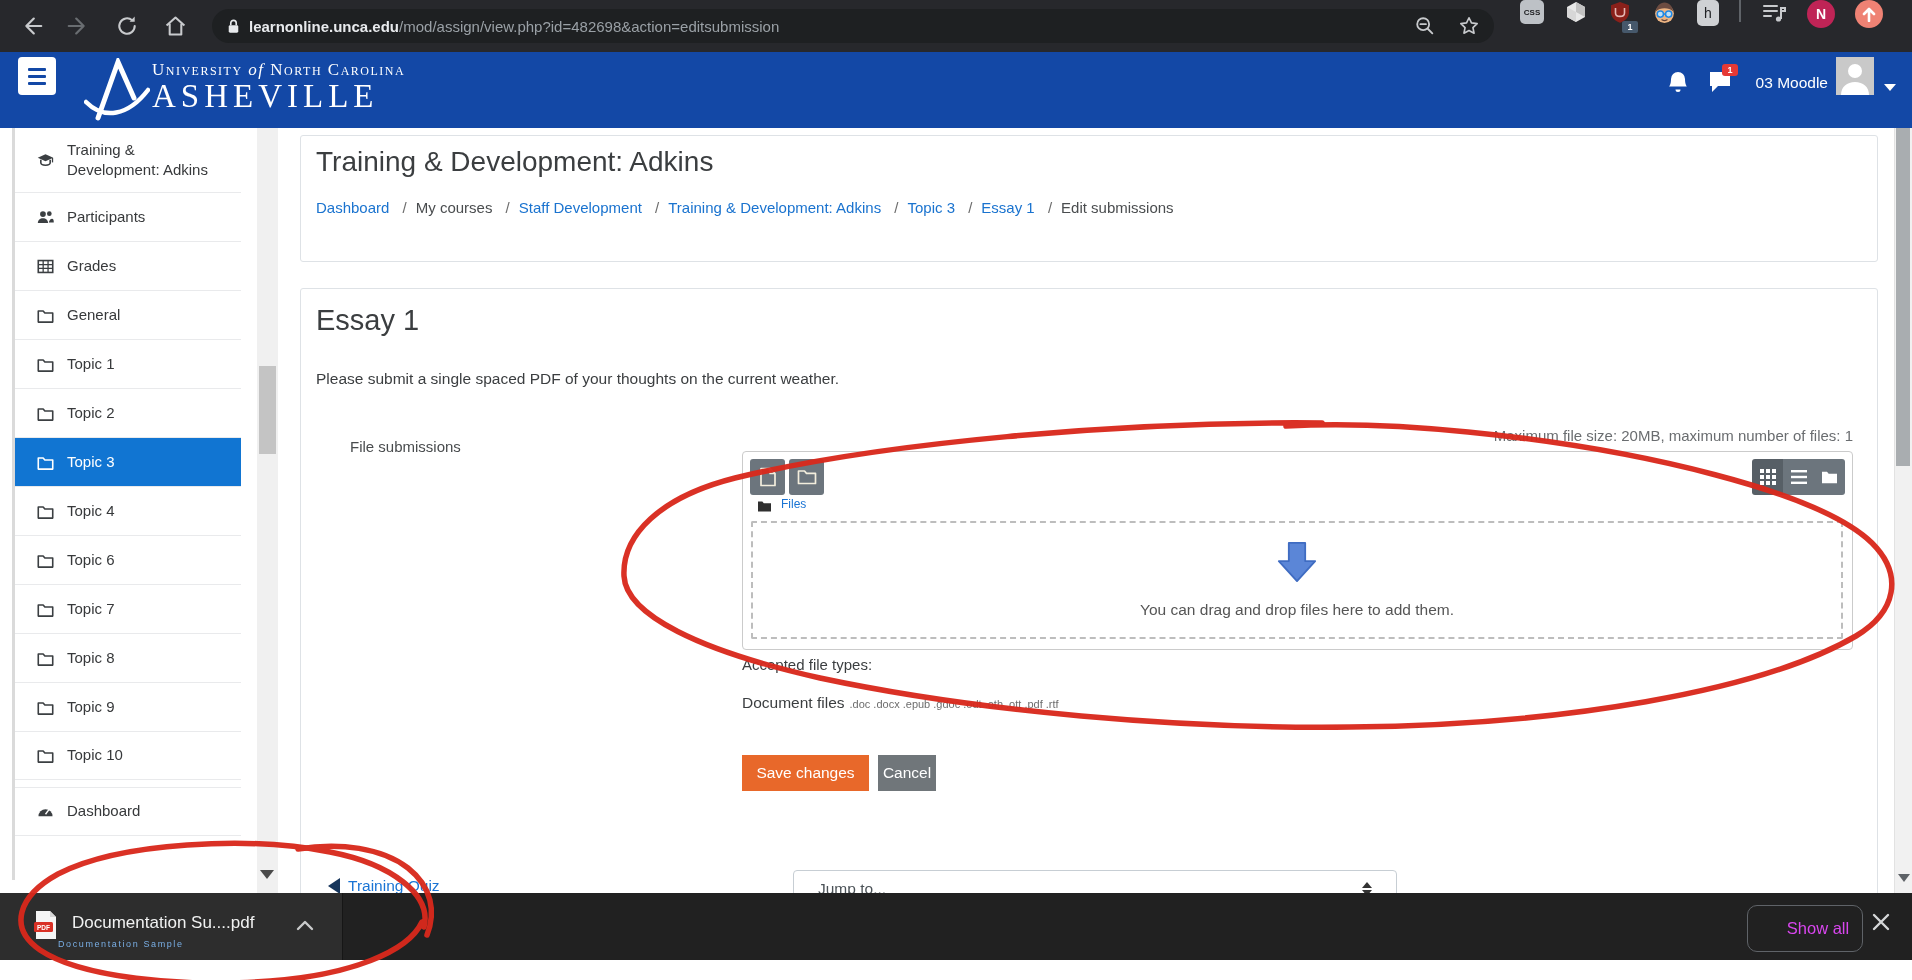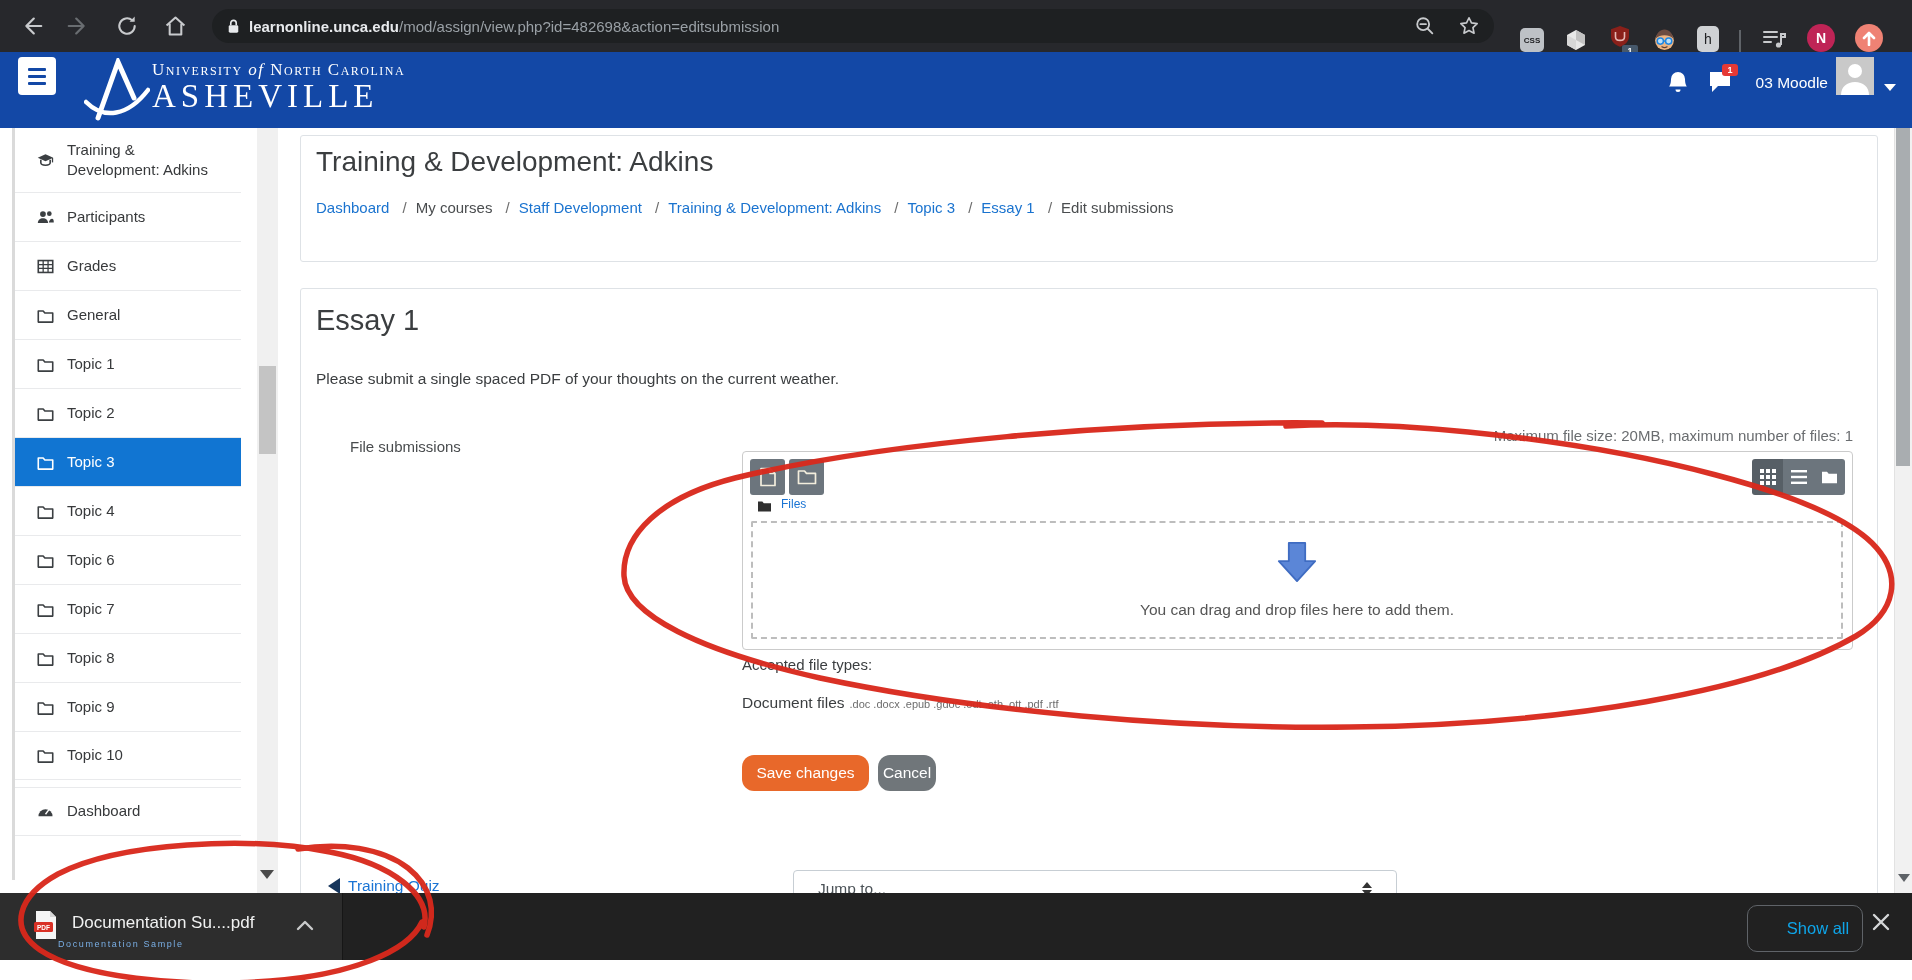--- a/index.html
+++ b/index.html
@@ -6,21 +6,21 @@
     font-family:"Liberation Sans", sans-serif;}
   .abs{position:absolute;}
   
   #chrome{left:0;top:0;width:1912px;height:52px;background:#27282c;z-index:5;}
   .nav-ic{position:absolute;top:9px;width:34px;height:34px;display:flex;align-items:center;justify-content:center;color:#c8cacd;}
   #omnibox{position:absolute;left:212px;top:9px;width:1282px;height:34px;background:#1e2022;border-radius:17px;
     display:flex;align-items:center;padding:0 14px;box-sizing:border-box;}
   #url{font-size:15px;margin-left:8px;white-space:nowrap;flex:1;overflow:hidden;}
   #url .host{color:#e8eaed;font-weight:bold;}
   #url .path{color:#9aa0a6;}
-  #ext-row{position:absolute;left:1520px;top:0;height:52px;display:flex;align-items:flex-end;gap:20px;}
+  #ext-row{position:absolute;left:1520px;top:0;height:52px;display:flex;align-items:flex-start;gap:20px;}
   .ext-badge{width:24px;height:24px;border-radius:5px;background:#bdc1c6;color:#202124;font-size:8px;font-weight:bold;
     display:flex;align-items:center;justify-content:center;position:relative;}
   .circle28{width:28px;height:28px;border-radius:50%;display:flex;align-items:center;justify-content:center;color:#fff;font-weight:bold;font-size:14px;}
   .vline{width:2px;height:22px;background:#5f6368;}
   .num-badge{position:absolute;right:-6px;bottom:-5px;min-width:12px;height:12px;background:#46586b;color:#fff;
     font-size:9px;font-weight:bold;border-radius:2px;display:flex;align-items:center;justify-content:center;padding:0 2px;}
   
   #mheader{left:0;top:52px;width:1912px;height:76px;background:#1348a6;z-index:5;}
   #hamburger{position:absolute;left:18px;top:5px;width:38px;height:38px;background:#fff;border-radius:4px;
     display:flex;flex-direction:column;align-items:center;justify-content:center;gap:4px;}
@@ -76,38 +76,38 @@
   .vg-seg{width:31px;height:36px;background:#6c757d;display:flex;align-items:center;justify-content:center;}
   .vg-seg.active{background:#575f66;}
   #files-row-ic{left:757px;top:500px;color:#2f2f2f;}
   #files-link{left:781px;top:497px;font-size:12px;color:#1a74d4;}
   #dropzone{left:751px;top:521px;width:1092px;height:118px;border:2px dashed #bdbdbd;border-radius:2px;box-sizing:border-box;}
   #dnd-arrow{left:1277px;top:540px;}
   #dnd-text{left:751px;top:601px;width:1092px;text-align:center;font-size:15.5px;color:#555;}
   #accepted{left:742px;top:656px;font-size:15px;color:#3b3e40;}
   #docfiles{left:742px;top:694px;font-size:15.5px;color:#3b3e40;}
   #docfiles .exts{font-size:11px;color:#6d6d6d;margin-left:5px;}
-  .btn{position:absolute;top:755px;height:36px;border:none;border-radius:12px;color:#fff;font-size:15.5px;
+  .btn{position:absolute;top:755px;height:36px;border:none;border-radius:0;color:#fff;font-size:15.5px;
     font-family:"Liberation Sans",sans-serif;display:flex;align-items:center;justify-content:center;cursor:pointer;}
   #btn-save{left:742px;width:127px;background:#e8682a;}
   #btn-cancel{left:878px;width:58px;background:#70767a;}
   #prev-link{left:328px;top:877px;display:flex;align-items:center;font-size:15.5px;color:#1a74d4;}
   #prev-tri{width:0;height:0;border-top:8px solid transparent;border-bottom:8px solid transparent;border-right:12px solid #17365c;margin-right:8px;}
   #jumpto{left:793px;top:870px;width:604px;height:38px;border:1px solid #c7ced4;border-radius:4px;background:#fff;
     box-sizing:border-box;display:flex;align-items:center;padding:0 24px;font-size:15.5px;color:#4b5257;}
   #jumpto .sel-caret{margin-left:auto;display:flex;flex-direction:column;gap:2px;}
   .tri-up{width:0;height:0;border-left:5px solid transparent;border-right:5px solid transparent;border-bottom:6px solid #333;}
   .tri-dn{width:0;height:0;border-left:5px solid transparent;border-right:5px solid transparent;border-top:6px solid #333;}
   
   #shelf{left:0;top:893px;width:1912px;height:67px;background:#212121;z-index:40;}
   #chip{position:absolute;left:0;top:0;width:343px;height:67px;background:#2d2d2d;border-right:1px solid #161616;box-sizing:border-box;cursor:pointer;}
   #chip-name{position:absolute;left:72px;top:20px;font-size:17px;color:#f1f2f2;white-space:nowrap;}
   #chip-sub{position:absolute;left:58px;top:46px;font-size:9px;letter-spacing:1.6px;color:#79aee4;white-space:nowrap;}
   #show-all{position:absolute;left:1747px;top:12px;width:116px;height:47px;border:1.5px solid #5f6368;border-radius:10px;
-    color:#0ea5e9;font-size:16.5px;display:flex;align-items:center;justify-content:center;background:transparent;cursor:pointer;
+    color:#d946ef;font-size:16.5px;display:flex;align-items:center;justify-content:center;background:transparent;cursor:pointer;
     font-family:"Liberation Sans",sans-serif;padding-left:32px;}
   
   #annotations{left:0;top:0;width:1912px;height:980px;z-index:60;pointer-events:none;}
 </style>
 </head>
 <body>
 
 <svg width="0" height="0" style="position:absolute" aria-hidden="true">
   <defs>
     <symbol id="i-gradcap" viewBox="0 0 16 16">

